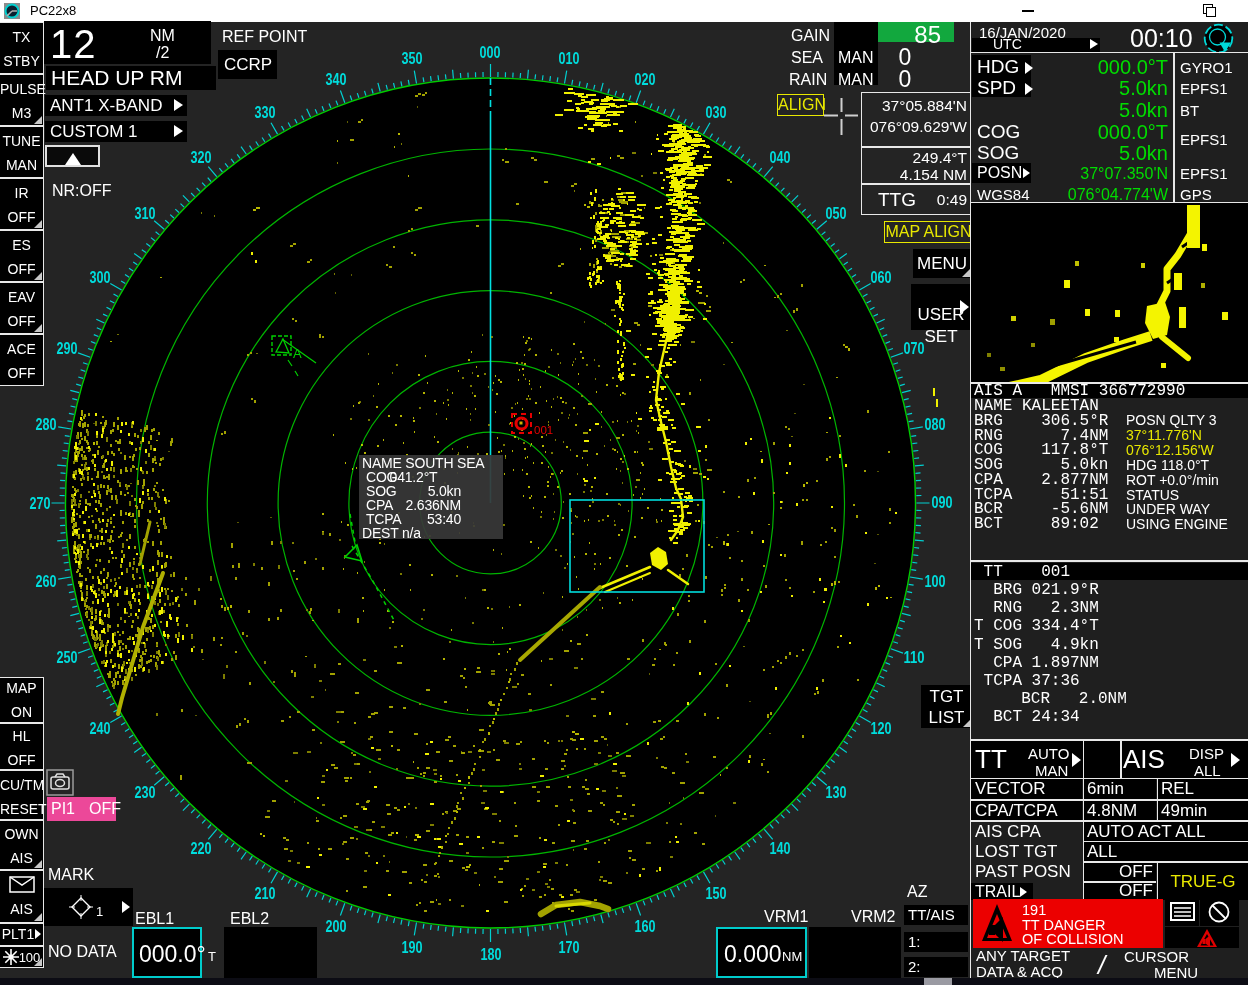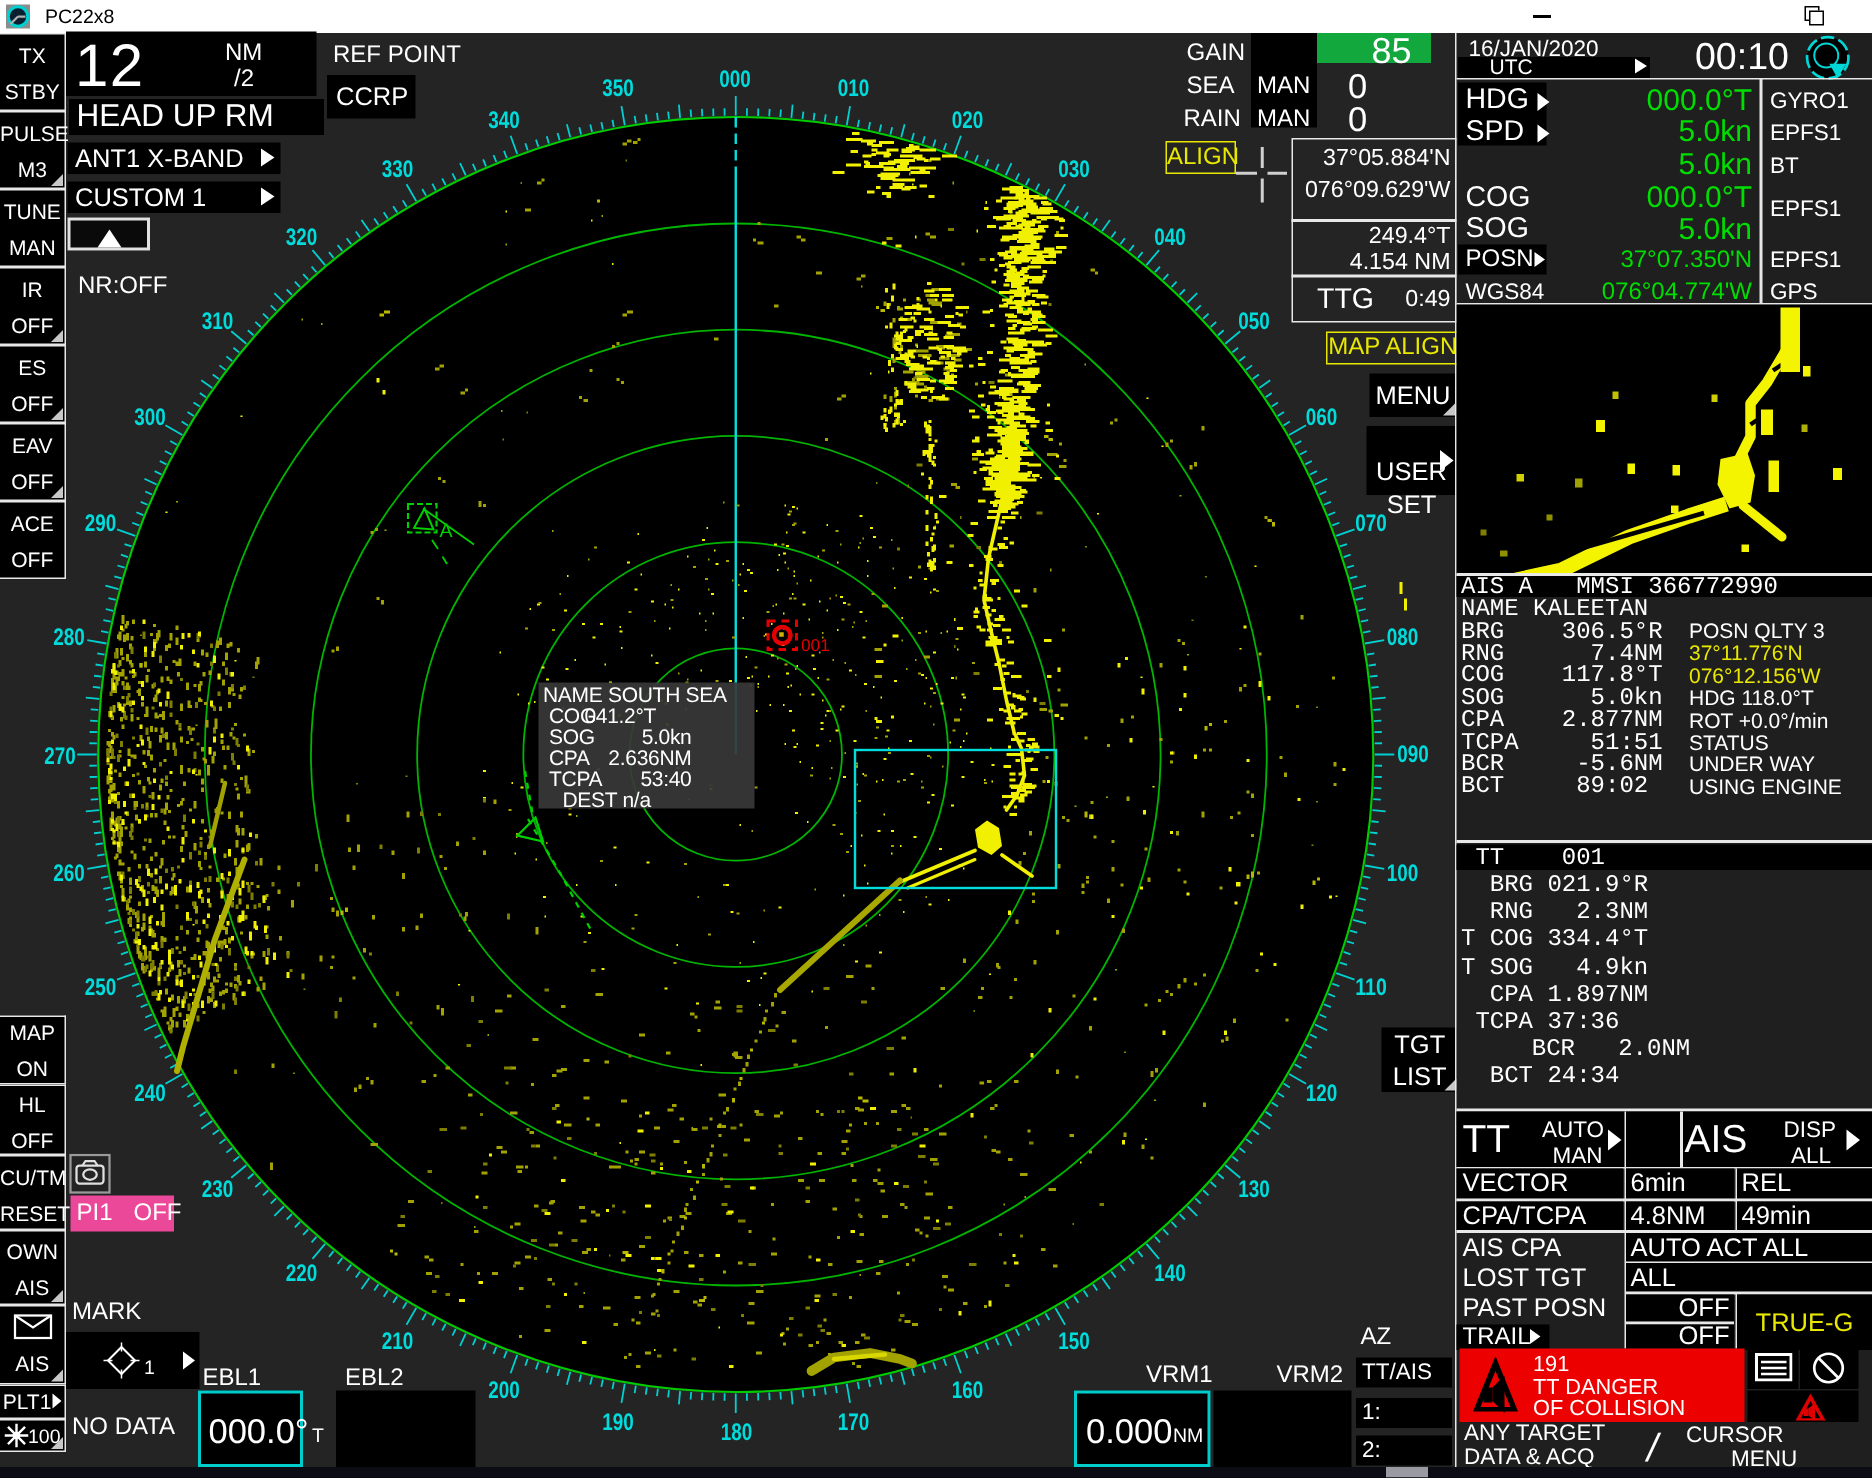--- a/index.html
+++ b/index.html
@@ -225,21 +225,21 @@
     <div style="margin-top:1px">TGT</div>
     <div>LIST</div>
     <div class="ct"></div>
   </div>
 <div class="abs" style="left:359px;top:455px;width:144px;height:84px;background:rgba(56,56,56,0.93);font-size:14px;line-height:14px;letter-spacing:-0.2px">
     <div style="margin:1px 0 0 3px">NAME SOUTH SEA</div>
     <div style="position:relative;margin-left:7px"><span>COG</span><span style="position:absolute;left:0;width:95px;text-align:center">041.2°T</span></div>
     <div style="position:relative;margin-left:7px"><span>SOG</span><span style="position:absolute;left:0;width:95px;text-align:right">5.0kn</span></div>
     <div style="position:relative;margin-left:7px"><span>CPA</span><span style="position:absolute;left:0;width:95px;text-align:right">2.636NM</span></div>
     <div style="position:relative;margin-left:7px"><span>TCPA</span><span style="position:absolute;left:0;width:95px;text-align:right">53:40</span></div>
-    <div style="margin-left:16px">DEST n/a</div>
+    <div style="margin-left:3px">DEST n/a</div>
   </div>
 <svg class="abs" style="left:46px;top:769px" width="28" height="27">
     <rect x="1" y="1" width="26" height="25" fill="none" stroke="#9a9a9a" stroke-width="1.5"></rect>
     <rect x="5" y="8" width="18" height="12" rx="2" fill="none" stroke="#e0e0e0" stroke-width="1.5"></rect>
     <path d="M9 8 L11 5 H17 L19 8" fill="none" stroke="#e0e0e0" stroke-width="1.5"></path>
     <ellipse cx="14" cy="14" rx="4.5" ry="3.5" fill="none" stroke="#e0e0e0" stroke-width="1.5"></ellipse>
   </svg>
 <div class="abs" style="left:47px;top:797px;width:69px;height:24px;background:#ec4899;font-size:16px;line-height:24px"><span style="margin-left:4px">PI1</span><span style="margin-left:14px">OFF</span></div>
 <div class="abs" style="left:48px;top:866px;font-size:16px">MARK</div>
 <div class="abs" style="left:44px;top:888px;width:89px;height:38px;background:#000">

